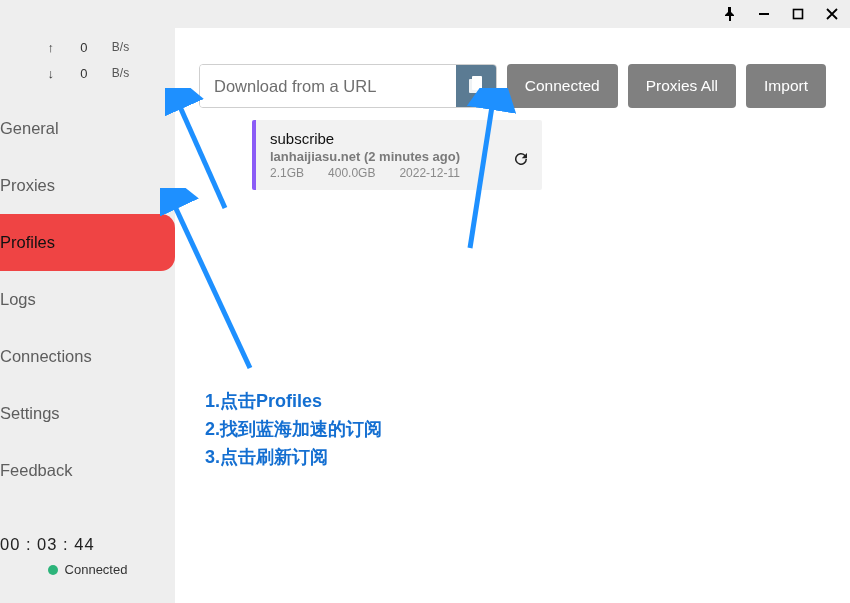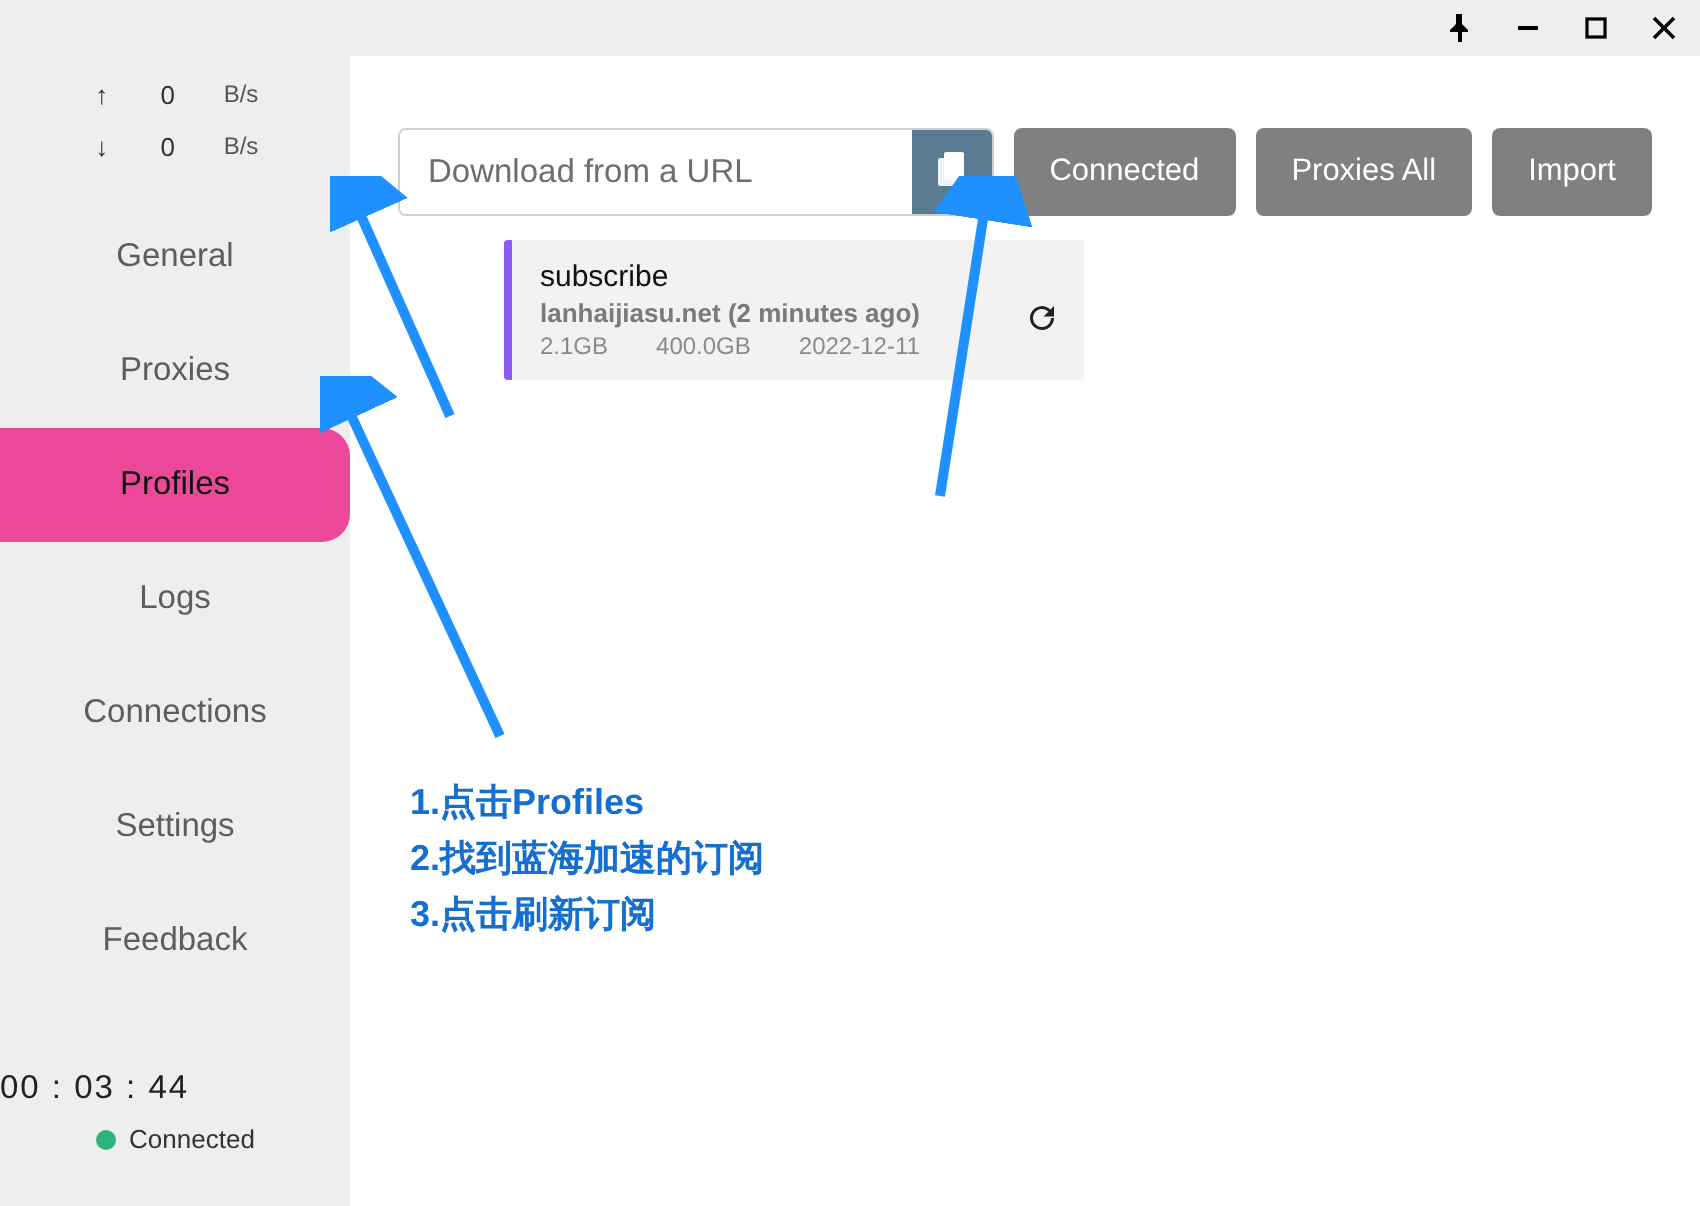--- a/index.html
+++ b/index.html
@@ -11,22 +11,22 @@
 
   .body { position: absolute; top: 28px; left: 0; right: 0; bottom: 0; display: flex; }
 
   .sidebar { width: 175px; display: flex; flex-direction: column; padding-top: 6px; }
   .speed { display: flex; align-items: center; justify-content: center; gap: 18px; font-size: 13px; color: #333; height: 26px; }
   .speed .arrow { width: 10px; text-align: center; }
   .speed .val { width: 20px; text-align: center; }
   .speed .unit { font-size: 12px; color: #555; }
 
   .nav { margin-top: 14px; display: flex; flex-direction: column; }
-  .nav-item { height: 57px; display: flex; align-items: center; justify-content: center; font-size: 16.5px; color: #5d5d5d; cursor: pointer; user-select: none; }
-  .nav-item.active { background: #ec4899; color: #111; font-weight: 500; border-top-right-radius: 14px; border-bottom-right-radius: 14px; }
+  .nav-item { height: 57px; display: flex; align-items: center; justify-content: flex-start; font-size: 16.5px; color: #5d5d5d; cursor: pointer; user-select: none; }
+  .nav-item.active { background: #ef4444; color: #111; font-weight: 500; border-top-right-radius: 14px; border-bottom-right-radius: 14px; }
 
   .status { margin-top: auto; padding: 16px 0 26px 0; text-align: left; }
   .status .time { font-size: 16.5px; letter-spacing: 1px; color: #222; margin-bottom: 8px; }
   .status .conn { font-size: 13px; color: #333; display: flex; align-items: center; justify-content: center; gap: 7px; }
   .status .dot { width: 10px; height: 10px; border-radius: 50%; background: #2cb47a; display: inline-block; }
 
   .main { flex: 1; background: #ffffff; position: relative; padding: 36px 24px; }
 
   .toolbar { display: flex; gap: 10px; align-items: stretch; }
   .url-wrap { flex: 1; display: flex; border: 1px solid #cfcfcf; border-radius: 4px; overflow: hidden; background: #fff; }

